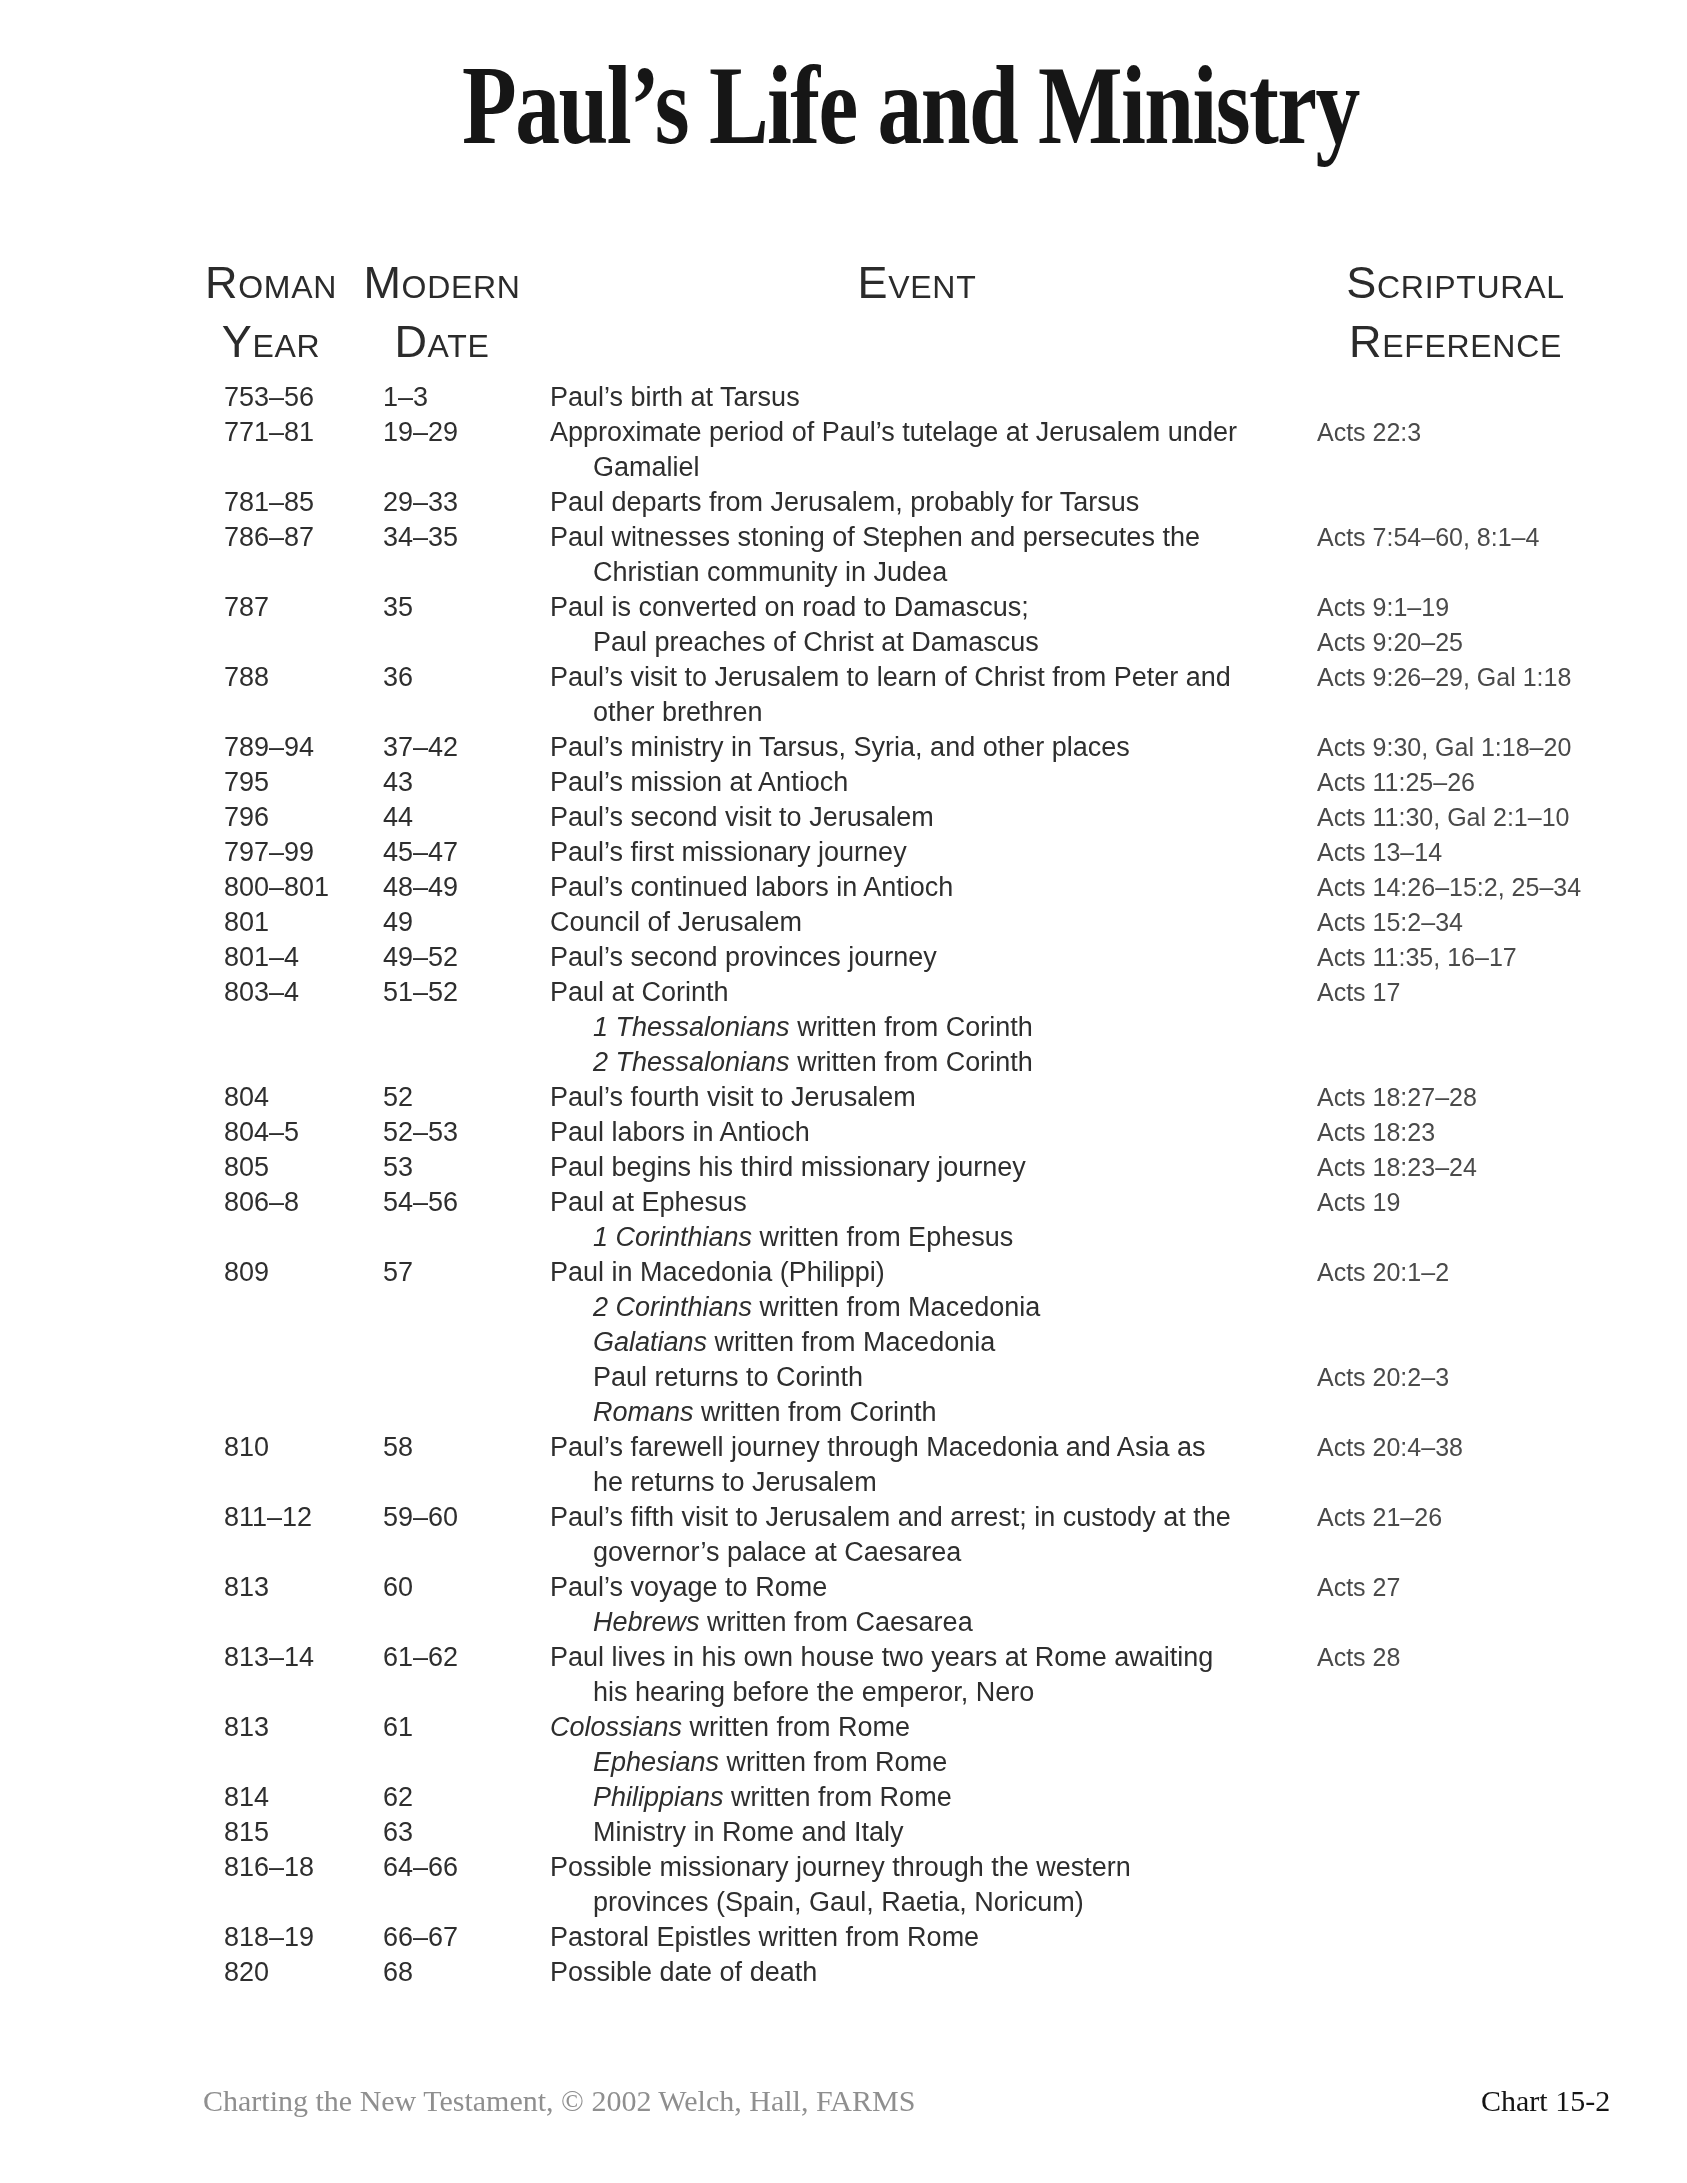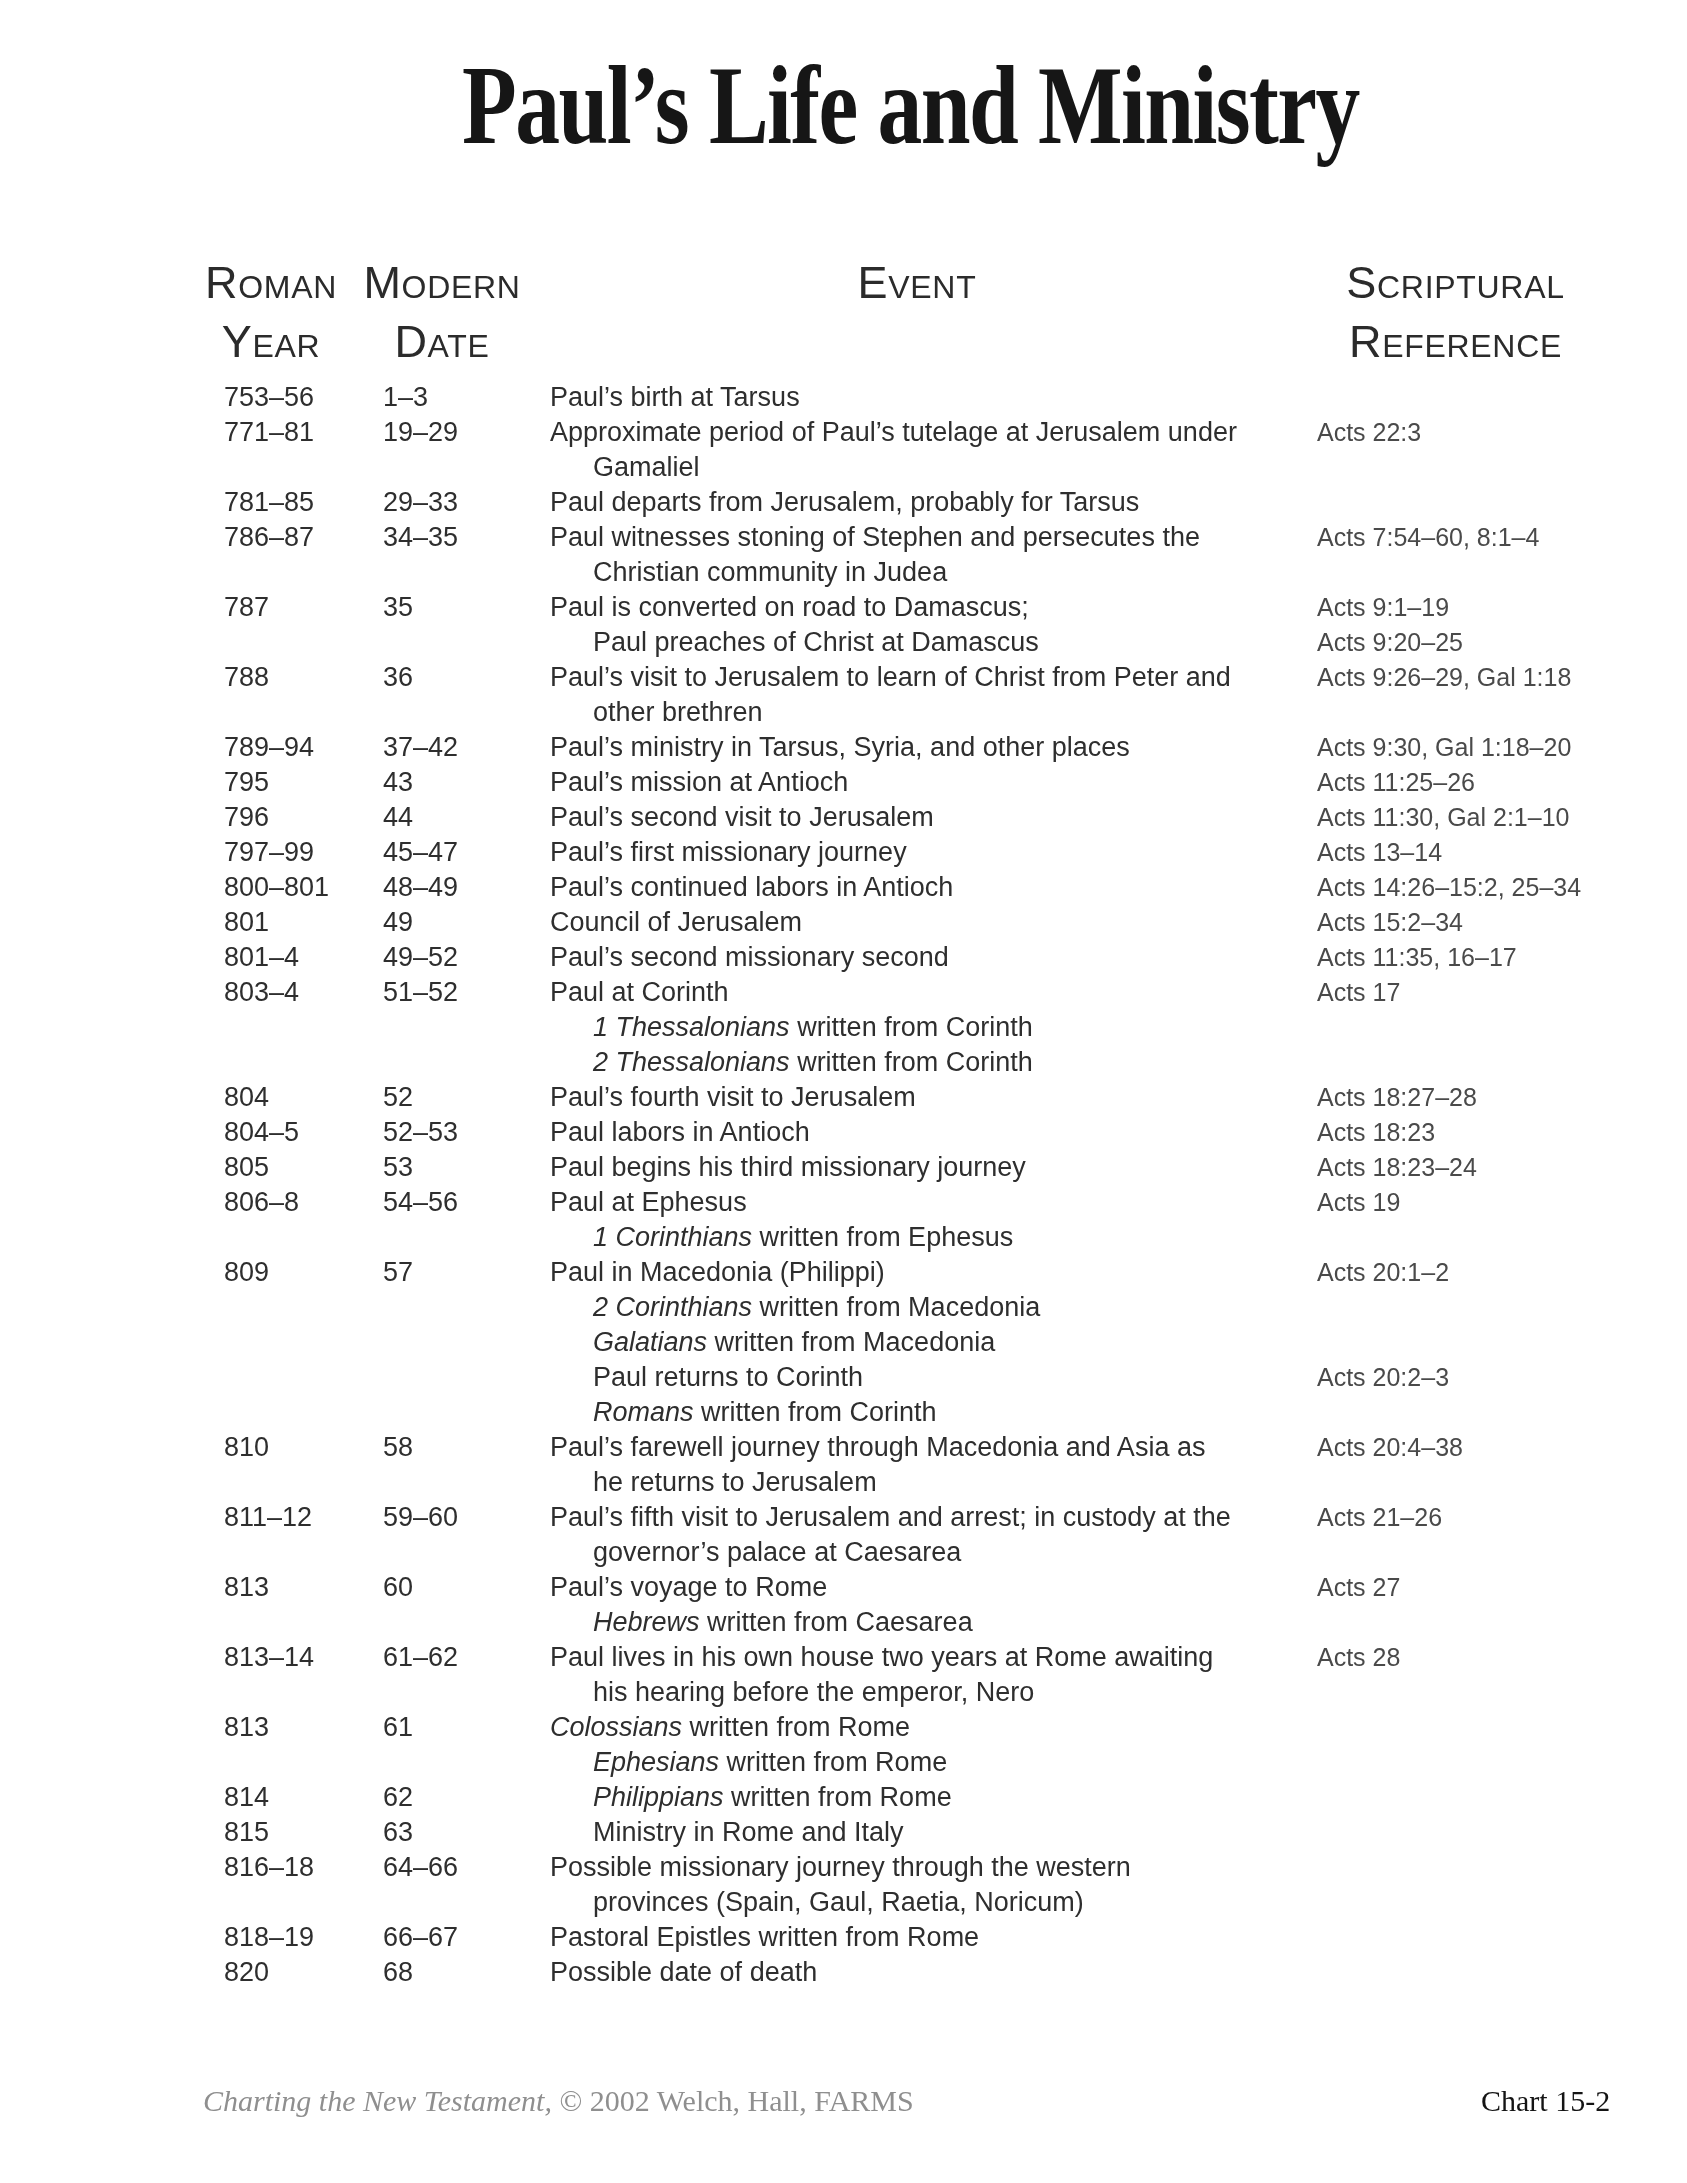--- a/index.html
+++ b/index.html
@@ -23,21 +23,21 @@
   .line .cell{position:absolute;top:0;line-height:35px;font-size:27px;white-space:nowrap;}
   .c-roman{left:218px;}
   .c-modern{left:377px;}
   .c-event{left:544px;}
   .c-event.ind{left:587px;}
   .c-ref{left:1311px;font-size:25px !important;color:#4a4a4a;}
   .c-event i{font-style:italic;}
   
   .footer-left{position:absolute;left:203px;top:2084px;font-family:"Liberation Serif",serif;
                font-size:30px;line-height:34px;color:#8f8f8f;white-space:nowrap;}
-  .footer-left .fi{font-style:italic;margin-top:19px;}
+  .footer-left .fi{margin-top:19px;}
   .footer-right{position:absolute;left:1481px;top:2084px;font-family:"Liberation Serif",serif;
                 font-size:30px;line-height:34px;color:#141414;white-space:nowrap;}
 </style>
 </head>
 <body>
 
 <div class="page">
 
   <h1 class="title"><span class="title-inner">Paul’s Life and Ministry</span></h1>
 
@@ -140,21 +140,21 @@
       </div>
       <div class="line">
         <span class="cell c-roman">801</span>
         <span class="cell c-modern">49</span>
         <span class="cell c-event"><span>Council of Jerusalem</span></span>
         <span class="cell c-ref">Acts 15:2–34</span>
       </div>
       <div class="line">
         <span class="cell c-roman">801–4</span>
         <span class="cell c-modern">49–52</span>
-        <span class="cell c-event"><span>Paul’s second missionary second</span></span>
+        <span class="cell c-event"><span>Paul’s second provinces journey</span></span>
         <span class="cell c-ref">Acts 11:35, 16–17</span>
       </div>
       <div class="line">
         <span class="cell c-roman">803–4</span>
         <span class="cell c-modern">51–52</span>
         <span class="cell c-event"><span>Paul at Corinth</span></span>
         <span class="cell c-ref">Acts 17</span>
       </div>
       <div class="line">
         <span class="cell c-event ind"><i>1 Thessalonians</i><span> written from Corinth</span></span>

